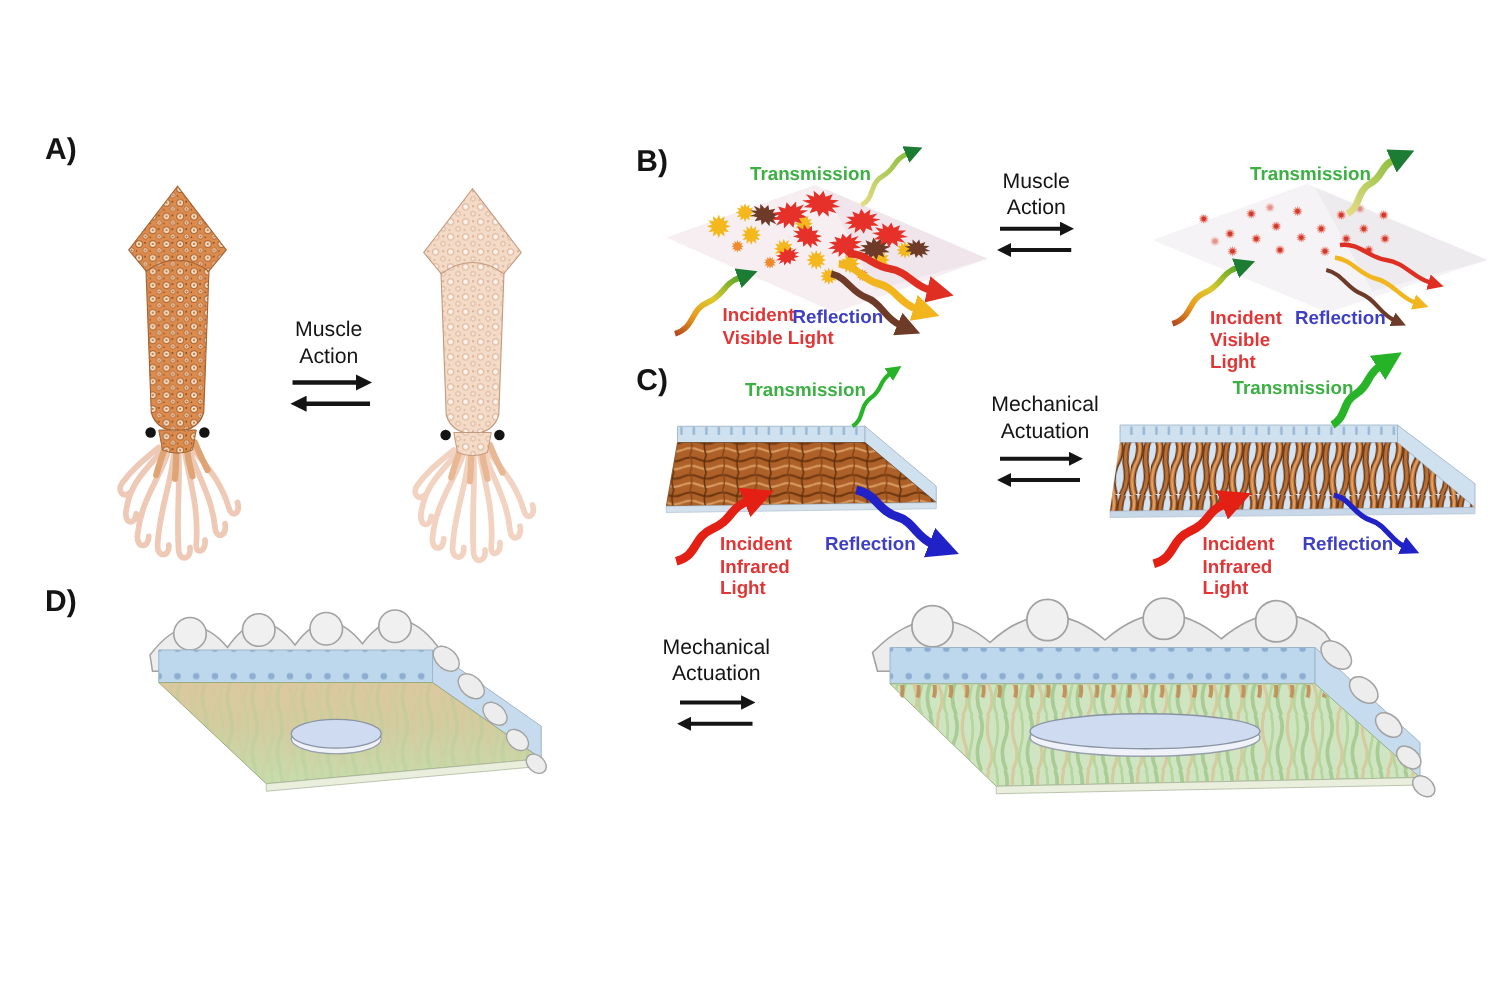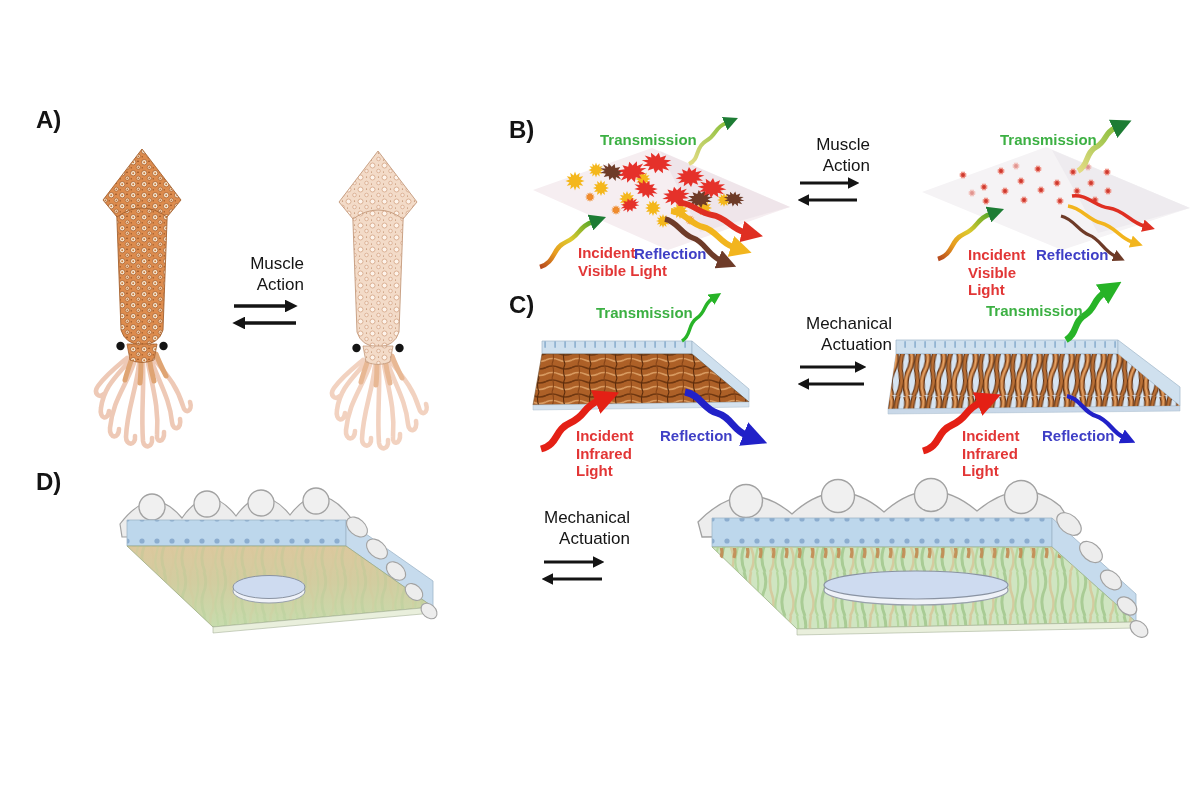--- a/index.html
+++ b/index.html
@@ -1,21 +1,21 @@
 <!DOCTYPE html>
 <html style="--transmission-green: #3cb043; --incident-red: #e23636; --reflection-blue: #3f3fc6; --label-black: #141414;"><head>
 <meta charset="utf-8">
 <style>
   html,body{margin:0;padding:0;background:#fff;}
   #canvas{position:relative;width:1200px;height:800px;background:#ffffff;overflow:hidden;
           font-family:"Liberation Sans",sans-serif;}
   #art{position:absolute;left:0;top:0;}
   .lbl{position:absolute;white-space:normal;}
   .letter{font-weight:bold;font-size:24px;color:var(--label-black,#141414);}
-  .action{font-size:17px;line-height:1.22;color:var(--label-black,#141414);text-align:right;}
+  .action{font-size:17px;line-height:1.22;color:var(--label-black,#141414);text-align:center;}
   .light{font-weight:bold;font-size:15px;line-height:1.18;text-align:left;}
   .green{color:var(--transmission-green,#3cb043);}
   .red{color:var(--incident-red,#e23636);margin-left:24px;}
   .blue{color:var(--reflection-blue,#3f3fc6);}
 </style>
 </head>
 <body>
 
 <div id="canvas">
 

